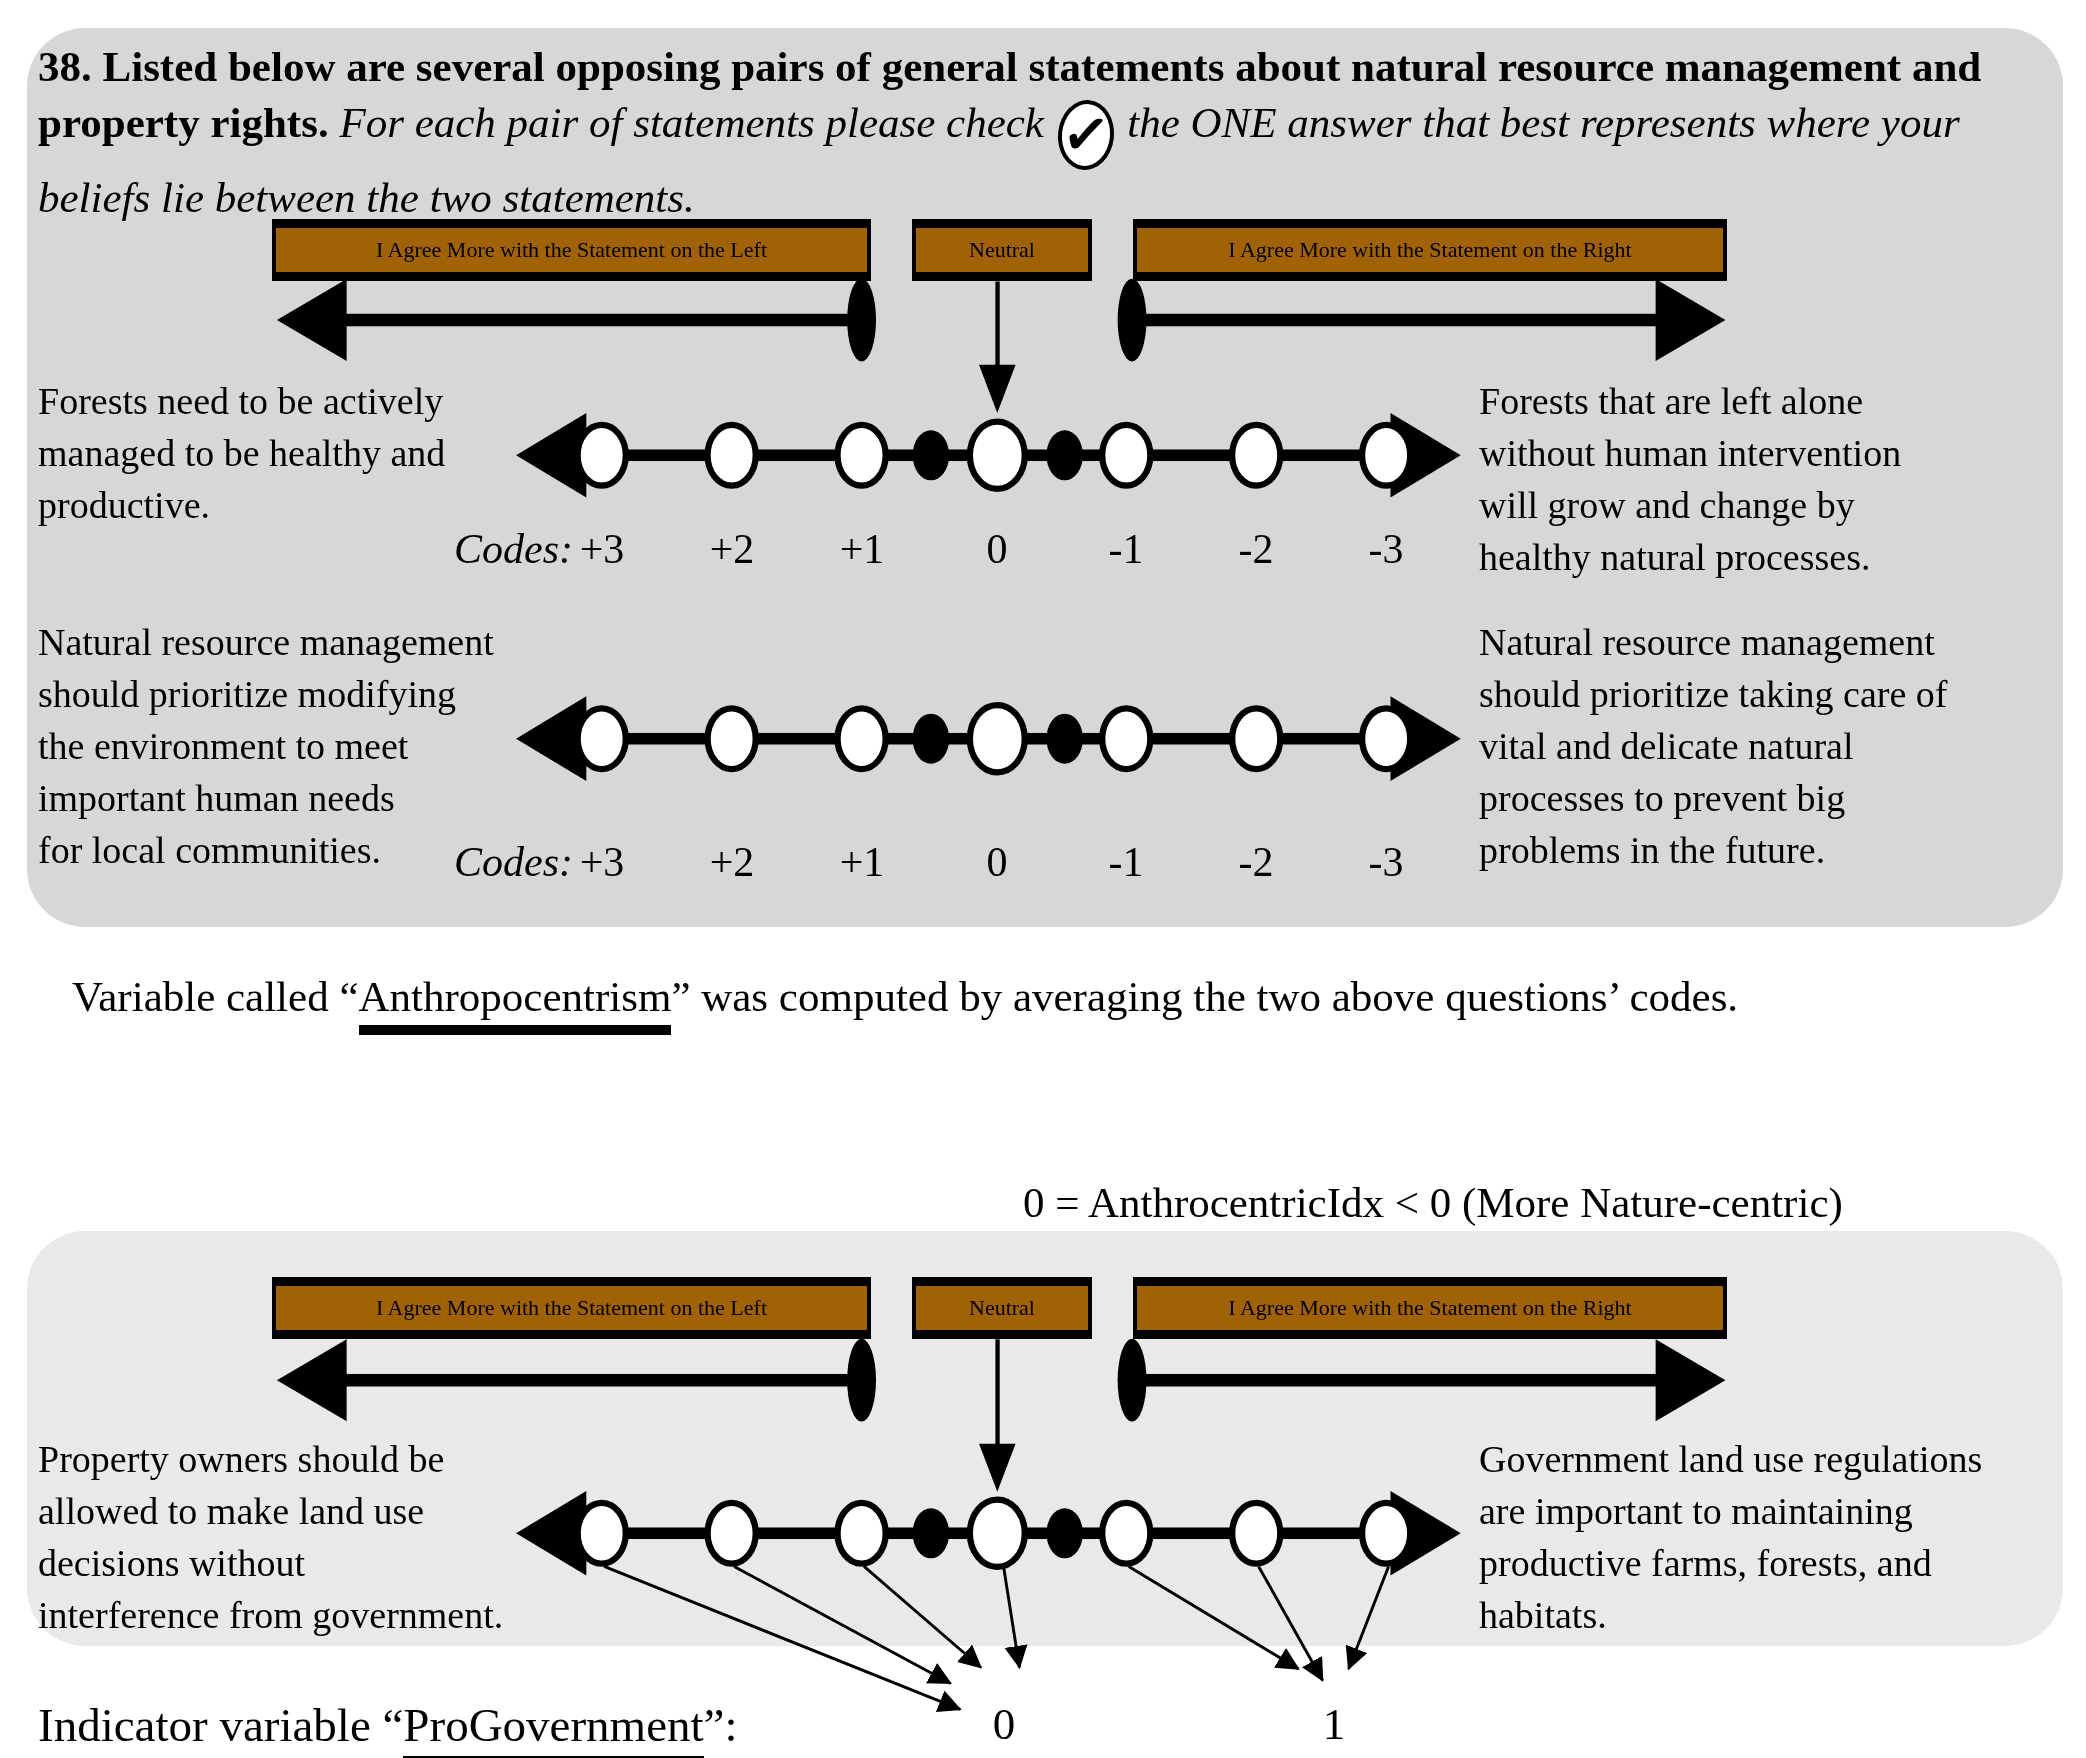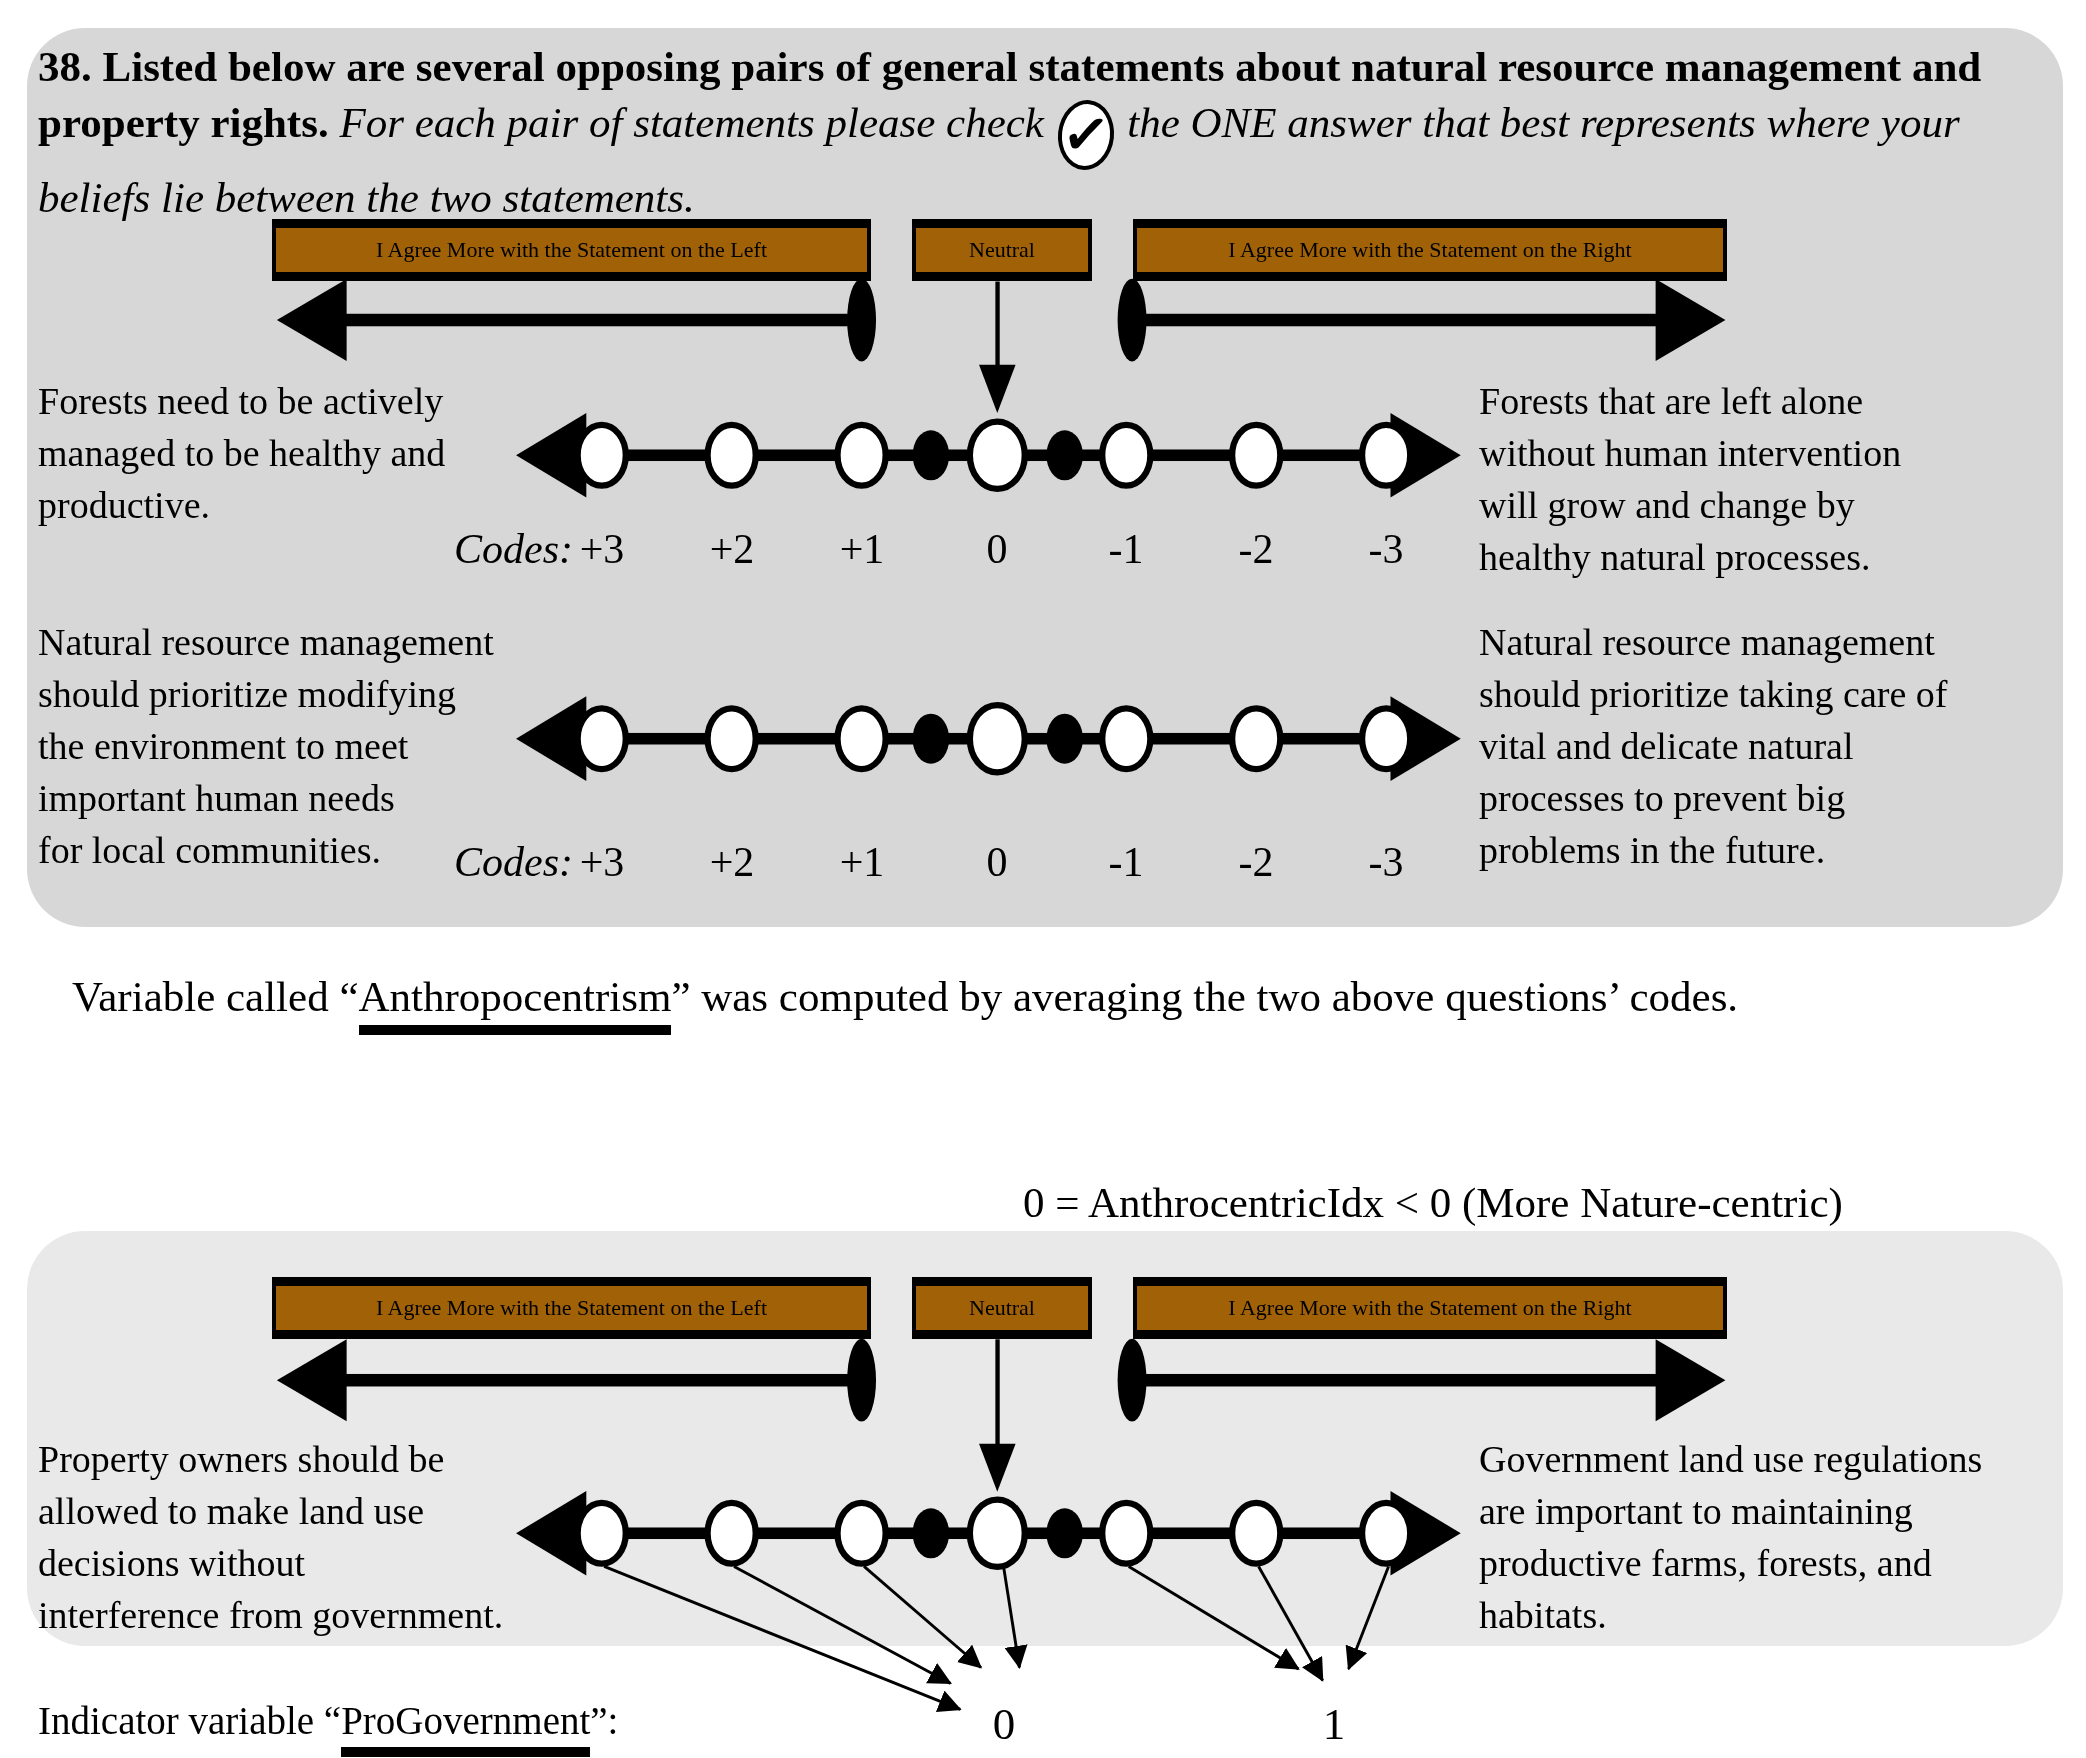--- a/index.html
+++ b/index.html
@@ -18,21 +18,21 @@
              background:#fff;vertical-align:-17.3px;margin:0 2.9px;transform:rotate(6deg);}
   .checkwrap span{font-size:57px;font-weight:bold;line-height:48px;}
   .hbox{position:absolute;height:44px;border:4.3px solid #000;border-top-width:9.1px;border-bottom-width:9.1px;
         background:#a16207;display:flex;align-items:center;justify-content:center;
         font-size:22px;z-index:3;}
   .stmt{font-size:38px;line-height:52px;white-space:pre-line;z-index:3;}
   .codes-label{font-size:42px;transform:translateX(-100%);white-space:nowrap;font-style:italic;}
   .code-num{font-size:42px;transform:translateX(-50%);white-space:nowrap;}
   .mid{font-size:43px;white-space:nowrap;}
   .uline{border-bottom:10.6px solid #000;padding-bottom:4.8px;}
-  .bottomline{font-size:39px;white-space:nowrap;}
+  .bottomline{font-size:47px;white-space:nowrap;}
   .valnum{font-size:45px;transform:translateX(-50%);}
 </style>
 </head>
 <body>
 
 <div id="screen">
 
   <div class="panel" id="panel-top"></div>
   <div class="panel" id="panel-bottom"></div>
 

